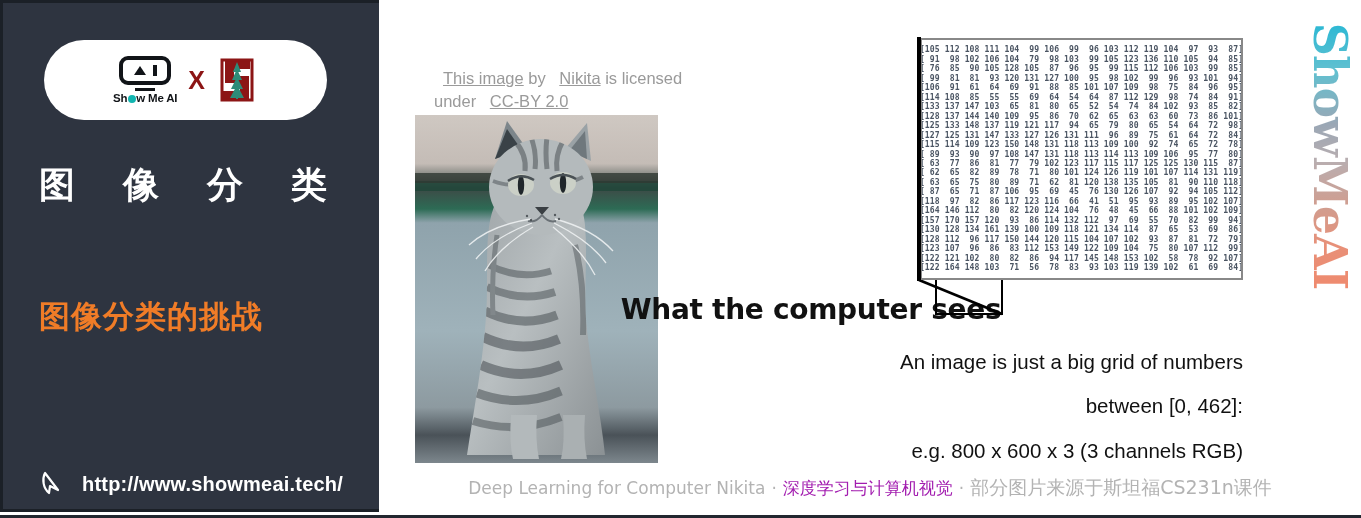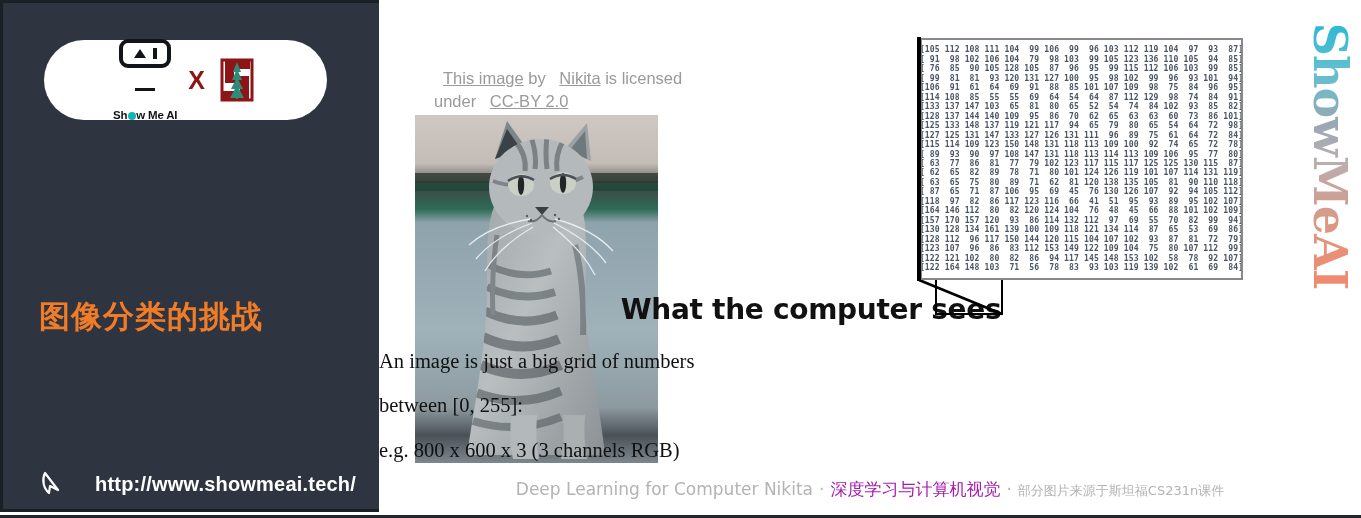--- a/index.html
+++ b/index.html
@@ -26,21 +26,21 @@
 
   
   .badge{
     position:absolute;left:41px;top:37px;
     width:283px;height:80px;
     background:#ffffff;
     border-radius:40px;
     display:flex;align-items:center;justify-content:center;
     gap:9px;
   }
-  .smai-logo{display:flex;flex-direction:column;align-items:center;gap:18px;}
+  .smai-logo{display:flex;flex-direction:column;align-items:center;gap:1px;}
   .smai-screen{
     width:52px;height:29px;
     border:4px solid #111418;
     border-radius:9px;
     display:flex;align-items:center;justify-content:center;gap:7px;
     box-sizing:border-box;
   }
   .smai-caret{
     width:0;height:0;
     border-left:6px solid transparent;
@@ -82,21 +82,21 @@
     color:#F07C27;font-size:31px;font-weight:bold;
     letter-spacing:1px;white-space:nowrap;
     font-family:Liberation Mono, monospace;
   }
   #head1{top:293px;}
   #head2{top:367px;}
 
   
   .url-row{
     position:absolute;left:36px;top:466px;
-    display:flex;align-items:center;gap:26px;
+    display:flex;align-items:center;gap:13px;
   }
   .cursor-ico{width:30px;height:30px;}
   .url-txt{
     color:#ffffff;font-size:20px;font-weight:bold;letter-spacing:0.2px;
     white-space:nowrap;
   }
 
   
   #content{
     position:absolute;left:379px;top:0;
@@ -163,23 +163,23 @@
   
   .see-title{
     position:absolute;left:0;right:118px;top:293px;
     text-align:center;
     font-size:28px;font-weight:bold;color:#111;
     font-family:"DejaVu Sans","Liberation Sans",sans-serif;
     letter-spacing:-0.3px;
   }
   .see-line{
     position:absolute;left:0;right:118px;
-    text-align:left;
+    text-align:right;
     font-size:20.5px;color:#111;
-    font-family:Liberation Serif, serif;
+    font-family:Liberation Sans, sans-serif;
   }
   #see1{top:350px;}
   #see2{top:394px;}
   #see3{top:439px;}
 
   
   .watermark{
     position:absolute;right:2px;top:24px;
     width:58px;height:264px;
     display:flex;align-items:center;justify-content:center;
@@ -203,21 +203,21 @@
   .footer{
     position:absolute;left:0;right:0;bottom:14px;
     text-align:center;
     color:#b3b3b3;
     font-size:17px;
     font-family:"DejaVu Sans","Liberation Sans",sans-serif;
     white-space:nowrap;
   }
   .footer .zh-b{font-weight:normal;color:#a21caf;}
   .footer .sep{padding:0 6px;}
-  .footer .tail{font-size:13px;}
+  .footer .tail{font-size:19px;}
 </style>
 </head>
 <body>
 
 <div id="slide">
 
   <div id="sidebar">
 
     <div class="badge">
 
@@ -241,20 +241,21 @@
             <polygon points="21,13 26,24 16,24"></polygon>
             <polygon points="21,21 27,33 15,33"></polygon>
             <polygon points="21,29 28,42 14,42"></polygon>
             <rect x="20" y="34" width="2" height="9"></rect>
           </g>
         </svg>
       </div>
 
     </div>
 
+    <div class="title-cn">图像分类</div>
 
     <div class="head-orange" id="head1">图像分类的挑战</div>
 
     <div class="url-row">
       <svg class="cursor-ico" viewBox="0 0 30 30">
         <path d="M6 4 C3 10 4 19 10 24 L11 17 L19 21 Z" fill="none" stroke="#ffffff" stroke-width="2.2" stroke-linejoin="round"></path>
       </svg>
       <div class="url-txt">http://www.showmeai.tech/</div>
     </div>
   </div>
@@ -390,21 +391,21 @@
  [130 128 134 161 139 100 109 118 121 134 114  87  65  53  69  86]
  [128 112  96 117 150 144 120 115 104 107 102  93  87  81  72  79]
  [123 107  96  86  83 112 153 149 122 109 104  75  80 107 112  99]
  [122 121 102  80  82  86  94 117 145 148 153 102  58  78  92 107]
  [122 164 148 103  71  56  78  83  93 103 119 139 102  61  69  84]]</pre>
       </div>
     </div>
 
     <div class="see-title">What the computer sees</div>
     <div class="see-line" id="see1">An image is just a big grid of numbers</div>
-    <div class="see-line" id="see2">between [0, 255]:</div>
+    <div class="see-line" id="see2">between [0, 462]:</div>
     <div class="see-line" id="see3">e.g. 800 x 600 x 3 (3 channels RGB)</div>
 
     <div class="watermark">
       <span>ShowMeAI</span>
     </div>
 
     <div class="footer">
       <span>Deep Learning for Computer Nikita</span><span class="sep">·</span><span class="zh-b">深度学习与计算机视觉</span><span class="sep">·</span><span class="tail">部分图片来源于斯坦福CS231n课件</span>
     </div>
 

